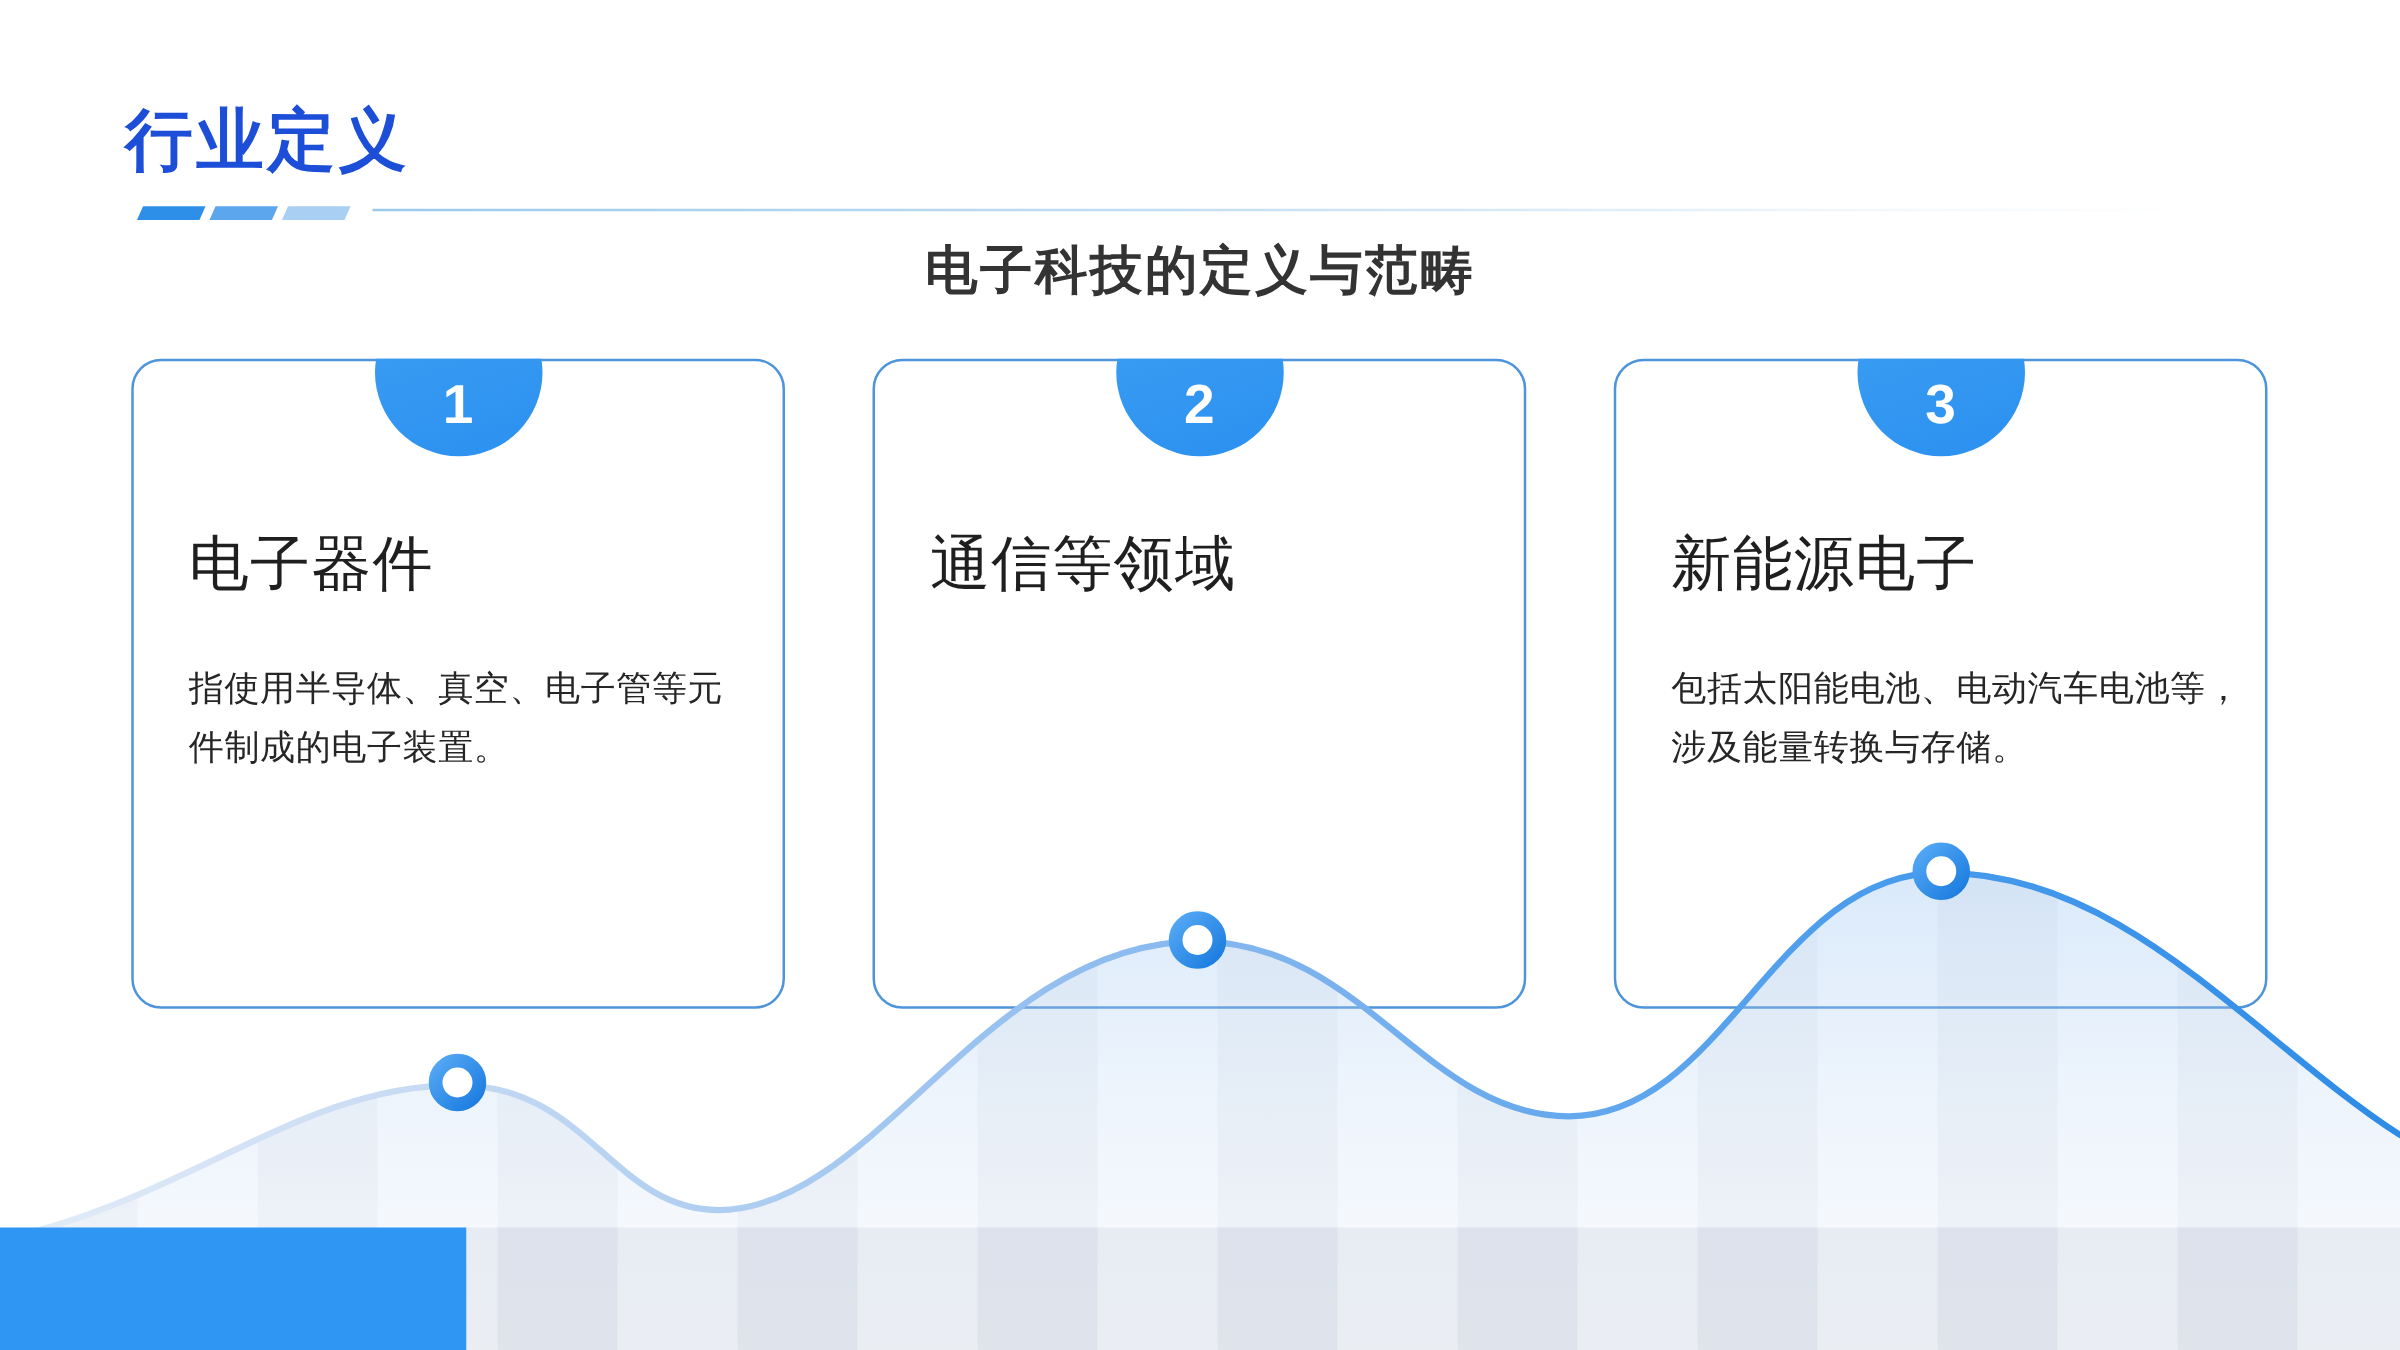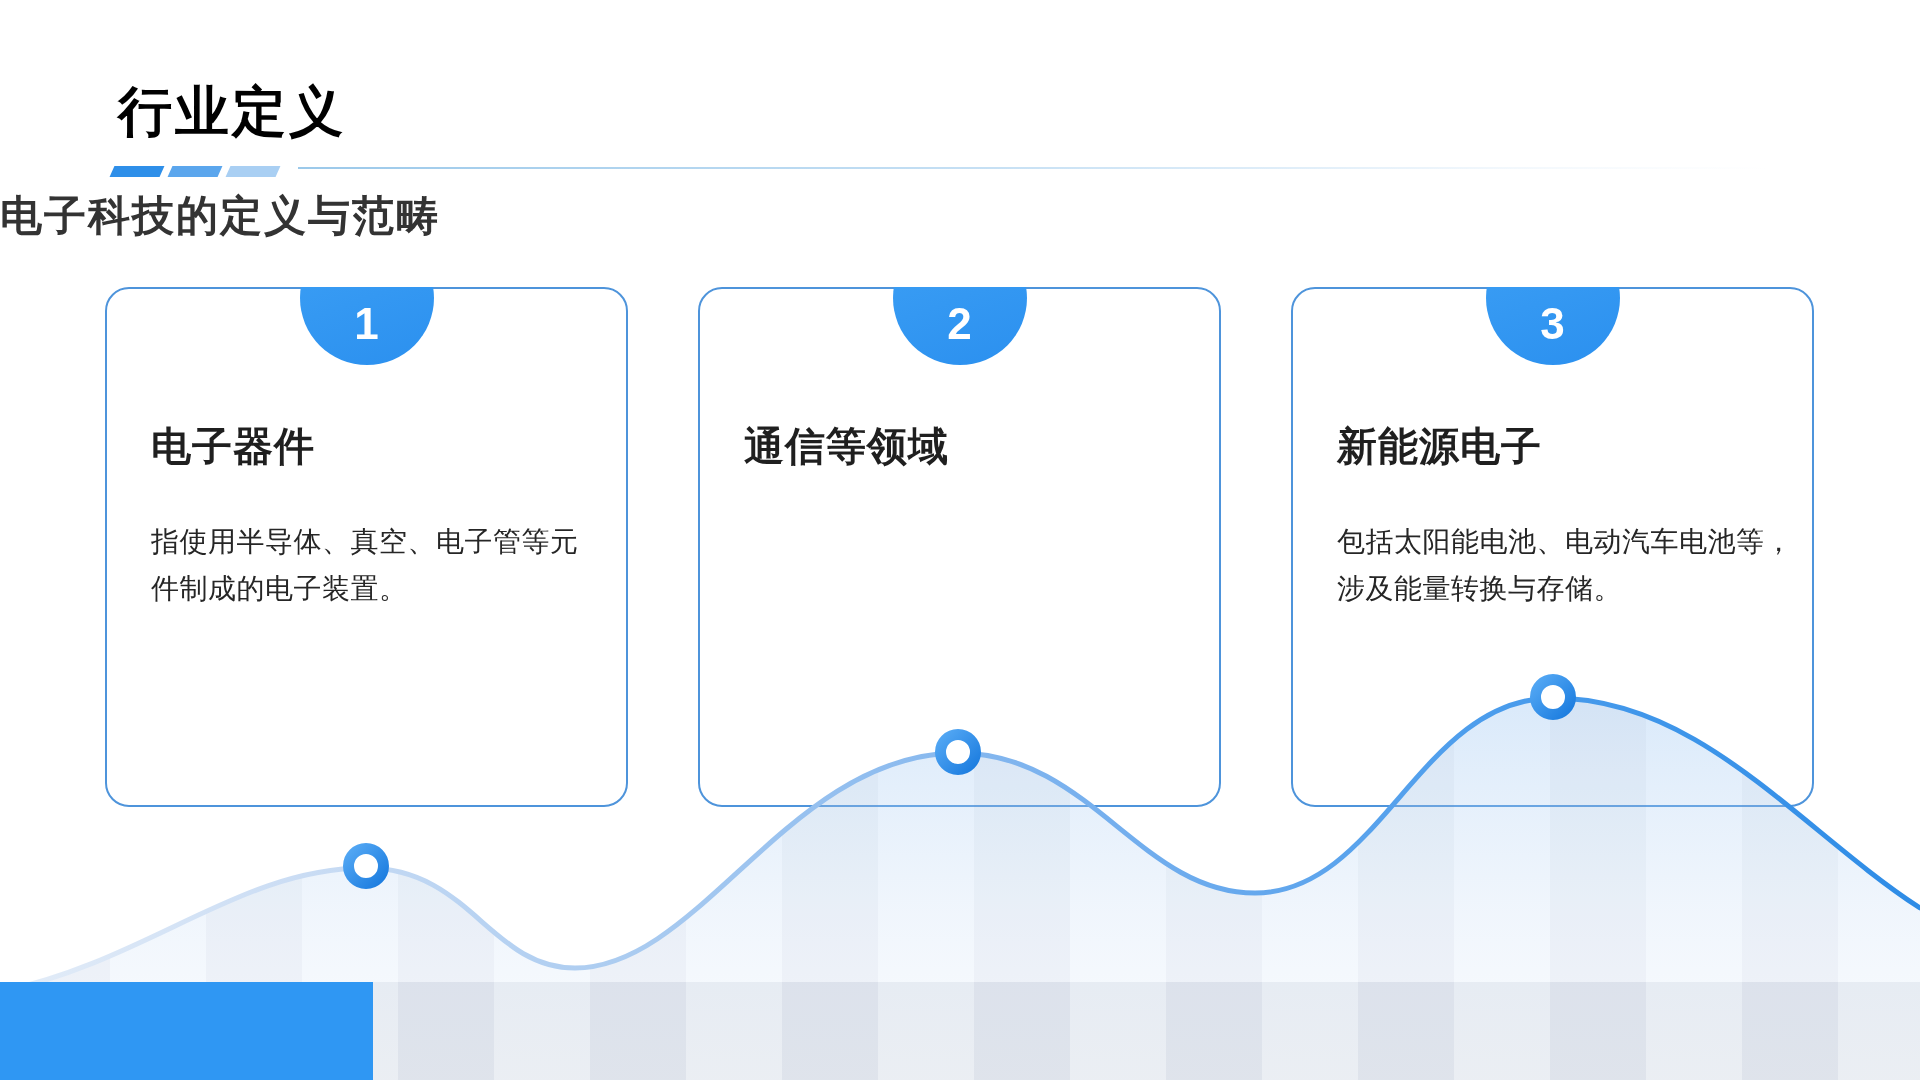--- a/index.html
+++ b/index.html
@@ -7,25 +7,25 @@
   body {
     position: relative;
     overflow: hidden;
     background: #ffffff;
     font-family: "Liberation Sans", "DejaVu Sans", sans-serif;
   }
 
   
   .slide-title {
     position: absolute;
-    left: 118px; top: 76px;
+    left: 100px; top: 76px;
     font-size: 54px;
     font-weight: 900;
     letter-spacing: 3px;
-    color: #000000;
+    color: #1d4ed8;
   }
   .title-decoration { position: absolute; left: 112px; top: 163px; height: 11px; }
   .deco-dash {
     display: inline-block;
     width: 50px; height: 11px;
     margin-right: 8px;
     transform: skewX(-24deg);
   }
   .deco-dash.d1 { background: #2e8fe9; }
   .deco-dash.d2 { background: #5ba6ed; }
@@ -38,21 +38,21 @@
       rgba(150,198,233,0.95) 0%,
       rgba(178,213,240,0.75) 45%,
       rgba(220,235,248,0.35) 80%,
       rgba(255,255,255,0) 97%);
   }
 
   .slide-subtitle {
     position: absolute;
     left: 0; top: 188px;
     width: 100%;
-    text-align: left;
+    text-align: center;
     font-size: 42px;
     font-weight: 900;
     letter-spacing: 2px;
     color: #333333;
   }
 
   
   .card {
     position: absolute;
     top: 287px;
@@ -88,22 +88,22 @@
     width: 100%; height: 100%;
     display: flex;
     align-items: flex-start;
     justify-content: center;
     color: #ffffff;
     font-size: 44px;
     font-weight: 700;
   }
 
   .card-title {
-    font-size: 40px;
-    font-weight: 700;
+    font-size: 48px;
+    font-weight: 400;
     letter-spacing: 1px;
     color: #1f1f1f;
   }
   .card-body {
     margin-top: 44px;
     font-size: 28px;
     line-height: 47px;
     letter-spacing: 0.5px;
     color: #262626;
   }

